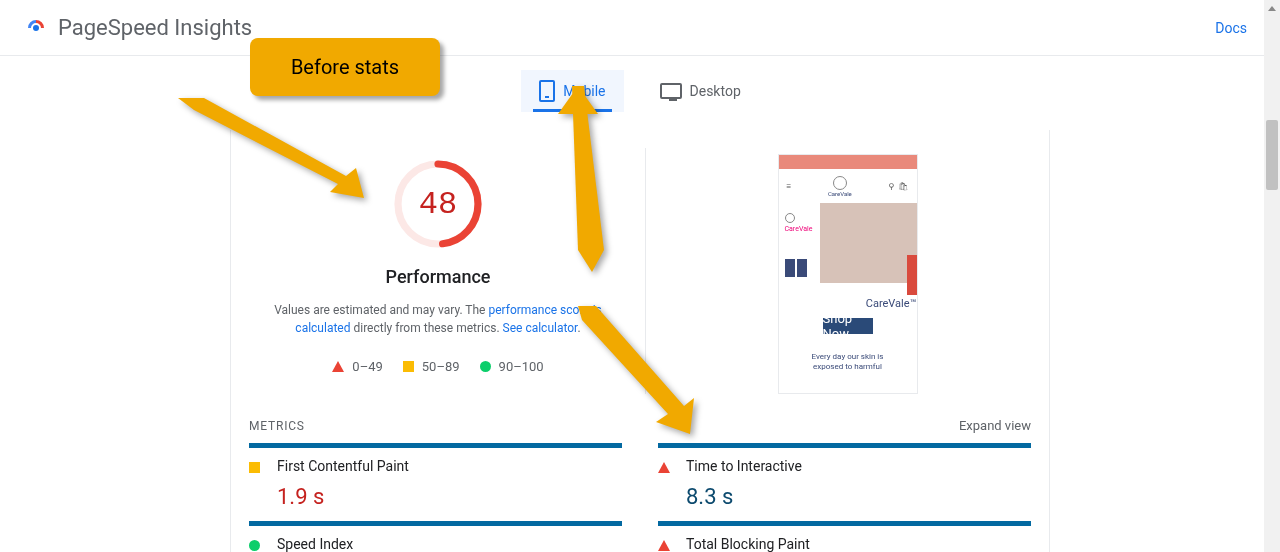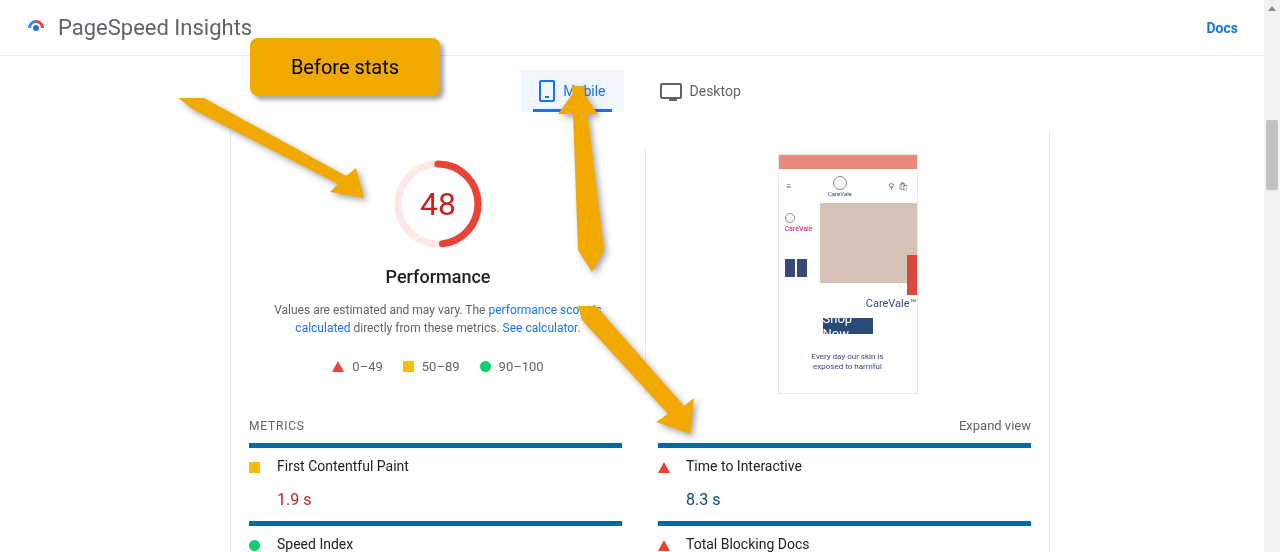--- a/index.html
+++ b/index.html
@@ -7,40 +7,40 @@
 
     .scrollbar-track { position: absolute; right: 0; top: 0; width: 16px; height: 552px; background: #f1f1f1; }
     .scrollbar-up { position: absolute; right: 0; top: 0; width: 16px; height: 16px; background: #f1f1f1; display: flex; align-items: center; justify-content: center; }
     .scrollbar-up::after { content: ""; border-left: 4px solid transparent; border-right: 4px solid transparent; border-bottom: 5px solid #888; }
     .scrollbar-thumb { position: absolute; right: 2px; top: 120px; width: 12px; height: 70px; background: #c1c1c1; border-radius: 2px; }
 
     .header { display: flex; align-items: center; justify-content: space-between; height: 56px; padding: 4px 24px; border-bottom: 1px solid #e8eaed; }
     .header-left { display: flex; align-items: center; gap: 10px; }
     .logo { width: 24px; height: 24px; display: flex; align-items: center; justify-content: center; }
     .app-title { font-size: 22px; color: #5f6368; font-weight: 400; }
-    .docs-link { color: #1a73e8; font-size: 14px; font-weight: 700; text-decoration: none; margin-right: 18px; }
+    .docs-link { color: #1a73e8; font-size: 14px; font-weight: 400; text-decoration: none; margin-right: 9px; }
 
     .annot-callout { position: absolute; left: 250px; top: 38px; width: 190px; height: 58px; background: #f1a900; border-radius: 8px; display: flex; align-items: center; justify-content: center; font-size: 20px; color: #000; box-shadow: 4px 4px 4px rgba(0,0,0,0.35); z-index: 20; }
 
     .tabs { display: flex; justify-content: center; gap: 18px; margin-top: 14px; }
     .tab { display: flex; align-items: center; gap: 8px; padding: 10px 18px; font-size: 14px; color: #5f6368; cursor: pointer; position: relative; }
     .tab.active { color: #1a73e8; background: #f1f6fe; }
     .tab.active::after { content: ""; position: absolute; left: 12px; right: 12px; bottom: 0; height: 3px; background: #1a73e8; }
     .tab-icon { width: 16px; height: 22px; border: 2px solid currentColor; border-radius: 2px; position: relative; }
     .tab-icon.mobile::before { content: ""; position: absolute; left: 4px; right: 4px; bottom: 2px; height: 2px; background: currentColor; }
     .tab-icon.desktop { width: 22px; height: 16px; }
     .tab-icon.desktop::after { content: ""; position: absolute; left: 7px; top: 14px; width: 8px; height: 2px; background: currentColor; }
 
     .content { display: flex; justify-content: center; margin-top: 18px; }
     .card { width: 820px; border: 1px solid #e8eaed; border-top: none; display: flex; flex-direction: column; padding: 18px 0 0 0; }
     .top-area { display: flex; }
     .left-col { width: 415px; border-right: 1px solid #e8eaed; padding-bottom: 14px; display: flex; flex-direction: column; align-items: center; }
     .right-col { flex: 1; display: flex; justify-content: center; padding-top: 6px; }
 
-    .gauge-wrap { width: 96px; height: 96px; position: relative; margin-top: 8px; }
+    .gauge-wrap { width: 96px; height: 96px; position: relative; margin-top: 8px; font-family: Liberation Mono, monospace; }
     .gauge-wrap svg { width: 96px; height: 96px; }
     .gauge-bg { stroke: #fce8e6; }
     .gauge-fg { stroke: #ea4335; }
     .gauge-score { position: absolute; inset: 0; display: flex; align-items: center; justify-content: center; font-size: 32px; color: #c5221f; font-weight: 400; }
     .perf-label { margin-top: 14px; font-size: 18px; font-weight: 500; color: #202124; }
     .perf-desc { margin-top: 14px; font-size: 12px; color: #5f6368; text-align: center; line-height: 1.5; padding: 0 24px; }
     .perf-desc a { color: #1a73e8; text-decoration: none; }
 
     .legend { display: flex; gap: 20px; margin-top: 22px; font-size: 13px; color: #5f6368; align-items: center; }
     .legend-item { display: flex; align-items: center; gap: 8px; }
@@ -65,21 +65,21 @@
     .metrics-header { display: flex; justify-content: space-between; align-items: center; padding: 24px 18px 10px 18px; }
     .metrics-title { font-size: 12px; color: #5f6368; letter-spacing: 0.8px; }
     .expand-view { font-size: 13px; color: #5f6368; }
 
     .metrics-grid { display: flex; }
     .metrics-col { width: 50%; padding: 0 18px; }
     .metric { border-top: 5px solid #0369a1; padding: 10px 0 12px 0; display: flex; }
     .metric-marker { width: 28px; display: flex; justify-content: flex-start; padding-top: 4px; }
     .metric-text { flex: 1; }
     .metric-name { font-size: 14px; color: #202124; }
-    .metric-value { font-size: 16px; margin-top: 16px; }
+    .metric-value { font-size: 22px; margin-top: 10px; }
     .val-red { color: #0c4a6e; }
     .val-green { color: #0b8043; }
     .val-orange { color: #c5221f; }
 
     .arrow { position: absolute; z-index: 30; }
     .arrow svg { filter: drop-shadow(3px 3px 3px rgba(0,0,0,0.35)); }
   </style>
 </head>
 <body>
 
@@ -236,20 +236,20 @@
           <div class="metric-text">
             <div class="metric-name">Time to Interactive</div>
             <div class="metric-value val-red">8.3 s</div>
           </div>
         </div>
         <div class="metric">
           <div class="metric-marker">
               <div class="tri"></div>
             </div>
           <div class="metric-text">
-            <div class="metric-name">Total Blocking Docs</div>
+            <div class="metric-name">Total Blocking Paint</div>
             <div class="metric-value val-red">770 ms</div>
           </div>
         </div>
       </div>
     </div>
   </div>
 </div>
 
 </body></html>

